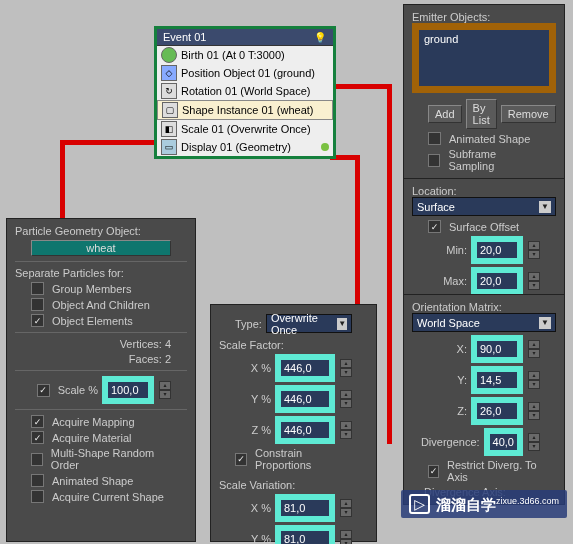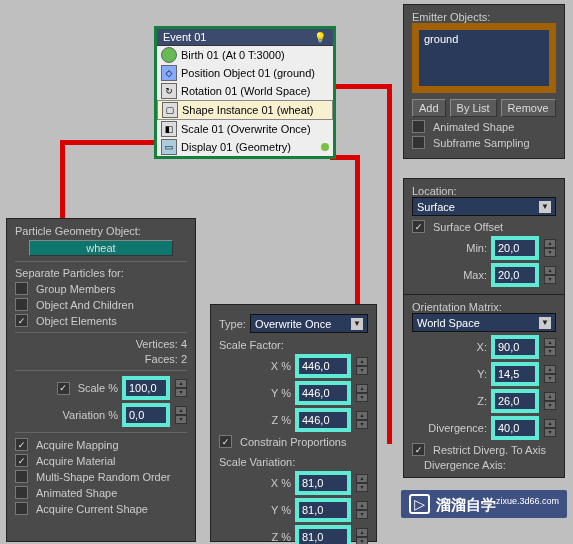--- a/index.html
+++ b/index.html
@@ -1,21 +1,21 @@
 <!DOCTYPE html>
 <html><head>
 <meta charset="utf-8">
 <style>
 body{margin:0;background:#bfbfbf;font-family:Tahoma,Arial,sans-serif;font-size:11px;color:#e0e0e0;width:573px;height:544px;position:relative;overflow:hidden}
 .panel{background:#4a4a4a;border:1px solid #222;position:absolute}
 .panel-body{padding:6px 8px}
-.row{display:flex;align-items:center;margin:3px 0;gap:4px}
+.row{display:flex;align-items:center;margin:3px 16px;gap:4px}
 .row-r{justify-content:flex-end}
 .lbl{color:#ccc}
-.spin{background:#2a3a5a;border:4px solid #5eead4;color:#fff;padding:1px 3px;width:34px;height:14px;display:inline-flex;align-items:center}
+.spin{background:#2a3a5a;border:6px solid #5eead4;color:#fff;padding:1px 3px;width:34px;height:14px;display:inline-flex;align-items:center}
 .spinbtns{display:flex;flex-direction:column;margin-left:1px}
 .spinbtns div{width:10px;height:7px;background:#6a6a6a;border:1px solid #333;font-size:6px;line-height:6px;text-align:center;color:#222}
 .chk{width:11px;height:11px;background:#333;border:1px solid #777;display:inline-flex;align-items:center;justify-content:center;font-size:9px;color:#eee;margin-right:4px}
 .btn{background:#5a5a5a;border:1px solid #888;border-right-color:#333;border-bottom-color:#333;color:#ddd;padding:2px 6px;font-size:11px}
 .select{background:#2a3a5a;border:1px solid #111;color:#fff;padding:1px 4px;display:flex;align-items:center;justify-content:space-between;height:15px}
 .select .arr{background:#ccc;color:#222;width:12px;height:12px;display:flex;align-items:center;justify-content:center;font-size:8px;margin-left:4px}
 .sub{margin-left:8px;padding-left:4px}
 .hr{border-top:1px solid #666;margin:5px 0}
 
 .node{position:absolute;left:154px;top:26px;width:176px;background:#eee;border:3px solid #15803d}
@@ -199,28 +199,20 @@
     <div class="hr"></div>
     <div class="row row-r">
         <span class="chk">✓</span>
         <span class="lbl">Scale %</span>
         <span class="spin">100,0</span>
         <span class="spinbtns">
           <div>▴</div>
           <div>▾</div>
         </span>
       </div>
-    <div class="row row-r">
-        <span class="lbl">Variation %</span>
-        <span class="spin">0,0</span>
-        <span class="spinbtns">
-          <div>▴</div>
-          <div>▾</div>
-        </span>
-      </div>
     <div class="hr"></div>
     <div class="row">
         <span class="chk">✓</span>
         <span class="lbl">Acquire Mapping</span>
       </div>
     <div class="row">
         <span class="chk">✓</span>
         <span class="lbl">Acquire Material</span>
       </div>
     <div class="row">

